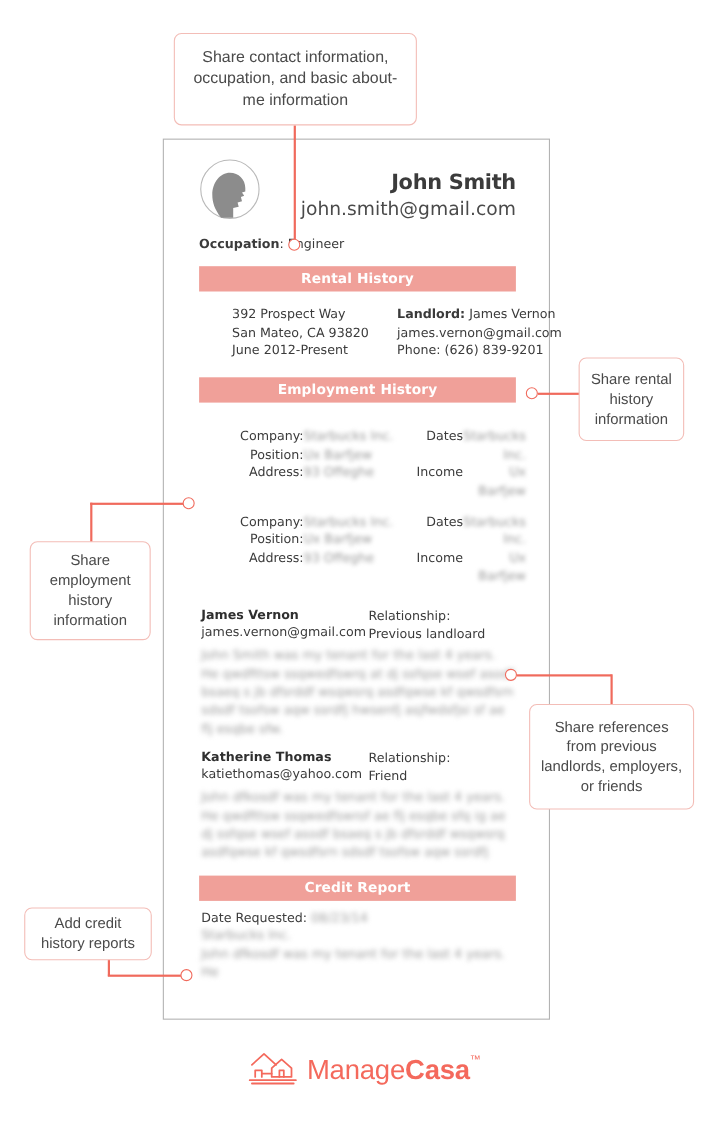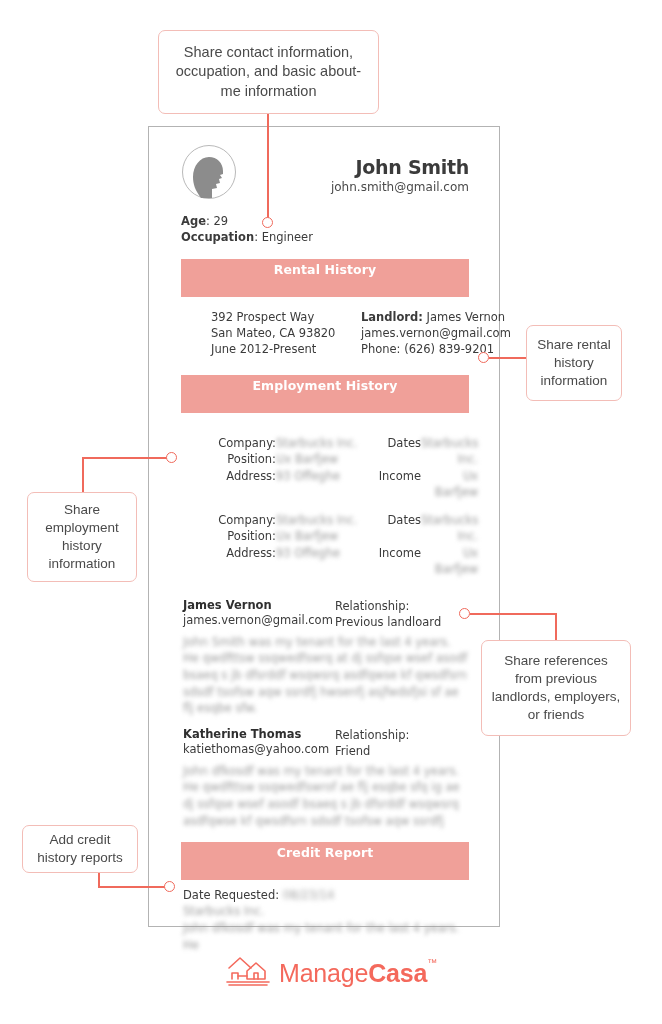--- a/index.html
+++ b/index.html
@@ -27,21 +27,21 @@
     background: #ffffff;
     z-index: 3;
   }
   .card-inner {
     padding: 0 30px 0 32px;
   }
 
   
   .card-header {
     display: flex;
-    align-items: center;
+    align-items: flex-end;
     justify-content: space-between;
     padding-top: 17px;
   }
   .avatar-wrap {
     width: 56px;
     height: 56px;
     flex: 0 0 auto;
   }
   .name-block {
     text-align: right;
@@ -50,21 +50,21 @@
   .person-name {
     font-family: "DejaVu Sans", sans-serif;
     font-size: 19px;
     font-weight: bold;
     color: #3b3b3b;
     letter-spacing: -0.3px;
     line-height: 1.15;
   }
   .person-email {
     font-family: "DejaVu Sans", sans-serif;
-    font-size: 12px;
+    font-size: 17px;
     color: #4a4a4a;
     margin-top: 2px;
   }
 
   
   .about-block {
     margin-top: 13px;
     font-family: "DejaVu Sans", sans-serif;
     font-size: 11.5px;
     color: #3b3b3b;
@@ -75,21 +75,21 @@
 
   
   .section-bar {
     margin: 13px 0 0 0;
     background: #F0A099;
     color: #ffffff;
     font-family: "DejaVu Sans", sans-serif;
     font-size: 12.5px;
     font-weight: bold;
     text-align: center;
-    padding: 3px 0 20px 0;
+    padding: 3px 0 5px 0;
     letter-spacing: 0.1px;
   }
 
   
   .two-col {
     display: flex;
     font-family: "DejaVu Sans", sans-serif;
     font-size: 11.5px;
     color: #3b3b3b;
     line-height: 1.42;
@@ -281,23 +281,20 @@
                    L42 30 L39 31 L41 34 L38 35 L39 39 L35 40 L36 44 L31 45 L31 54 Z" fill="#8c8c8c"></path>
         </svg>
       </div>
       <div class="name-block">
         <div class="person-name">John Smith</div>
         <div class="person-email">john.smith@gmail.com</div>
       </div>
     </div>
 
     <div class="about-block">
-      <div>
-        <b>Age</b><span>: 29</span>
-      </div>
       <div>
         <b>Occupation</b><span>: Engineer</span>
       </div>
     </div>
 
     <div class="section-bar">Rental History</div>
     <div class="two-col rental-body">
       <div class="col-a">
         <div>392 Prospect Way</div>
         <div>San Mateo, CA 93820</div>

